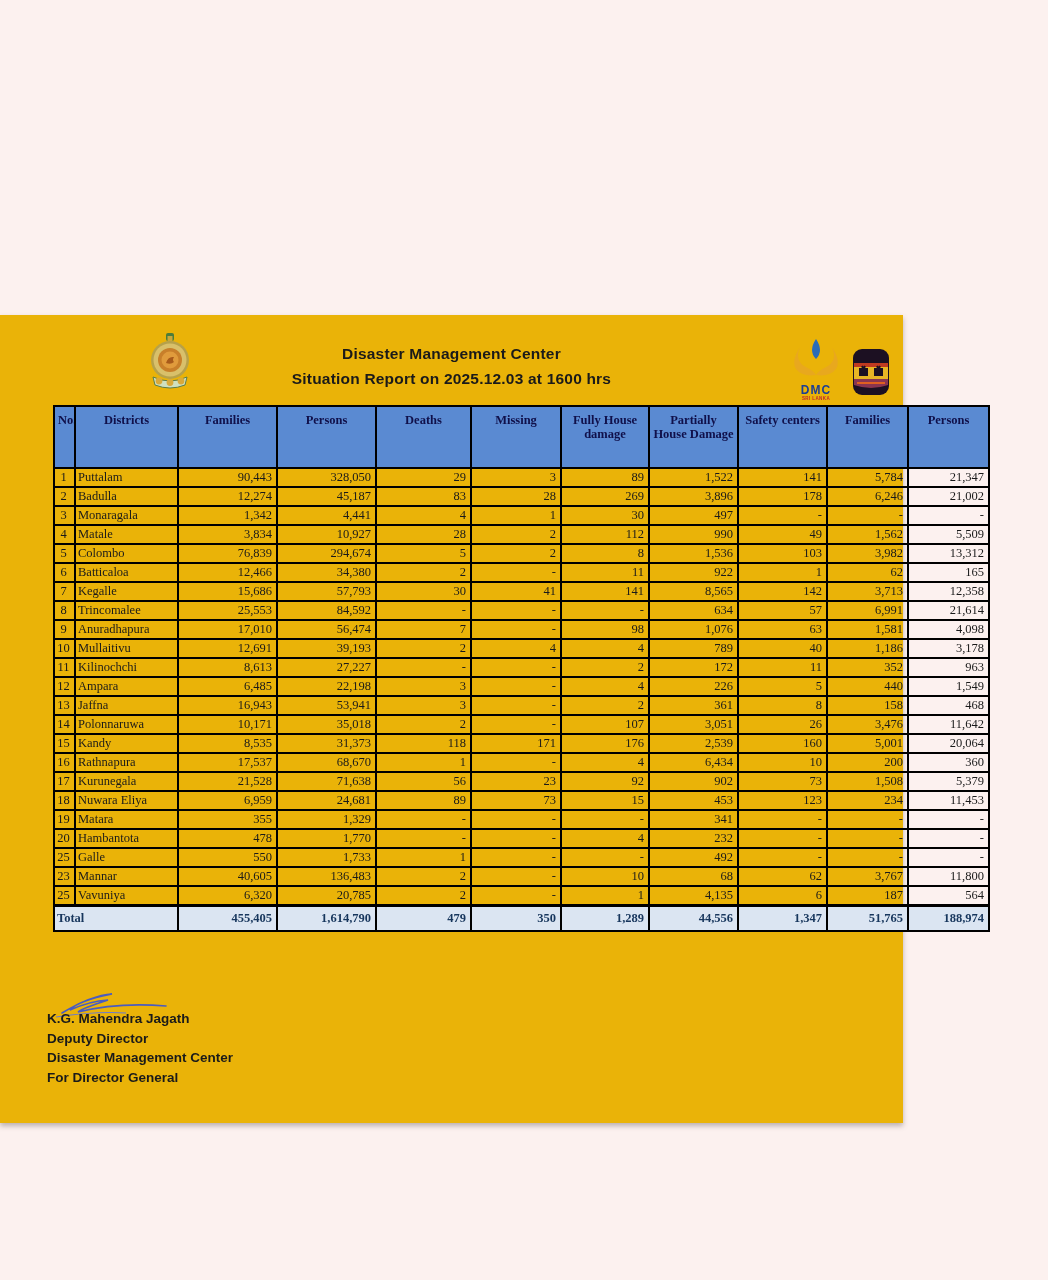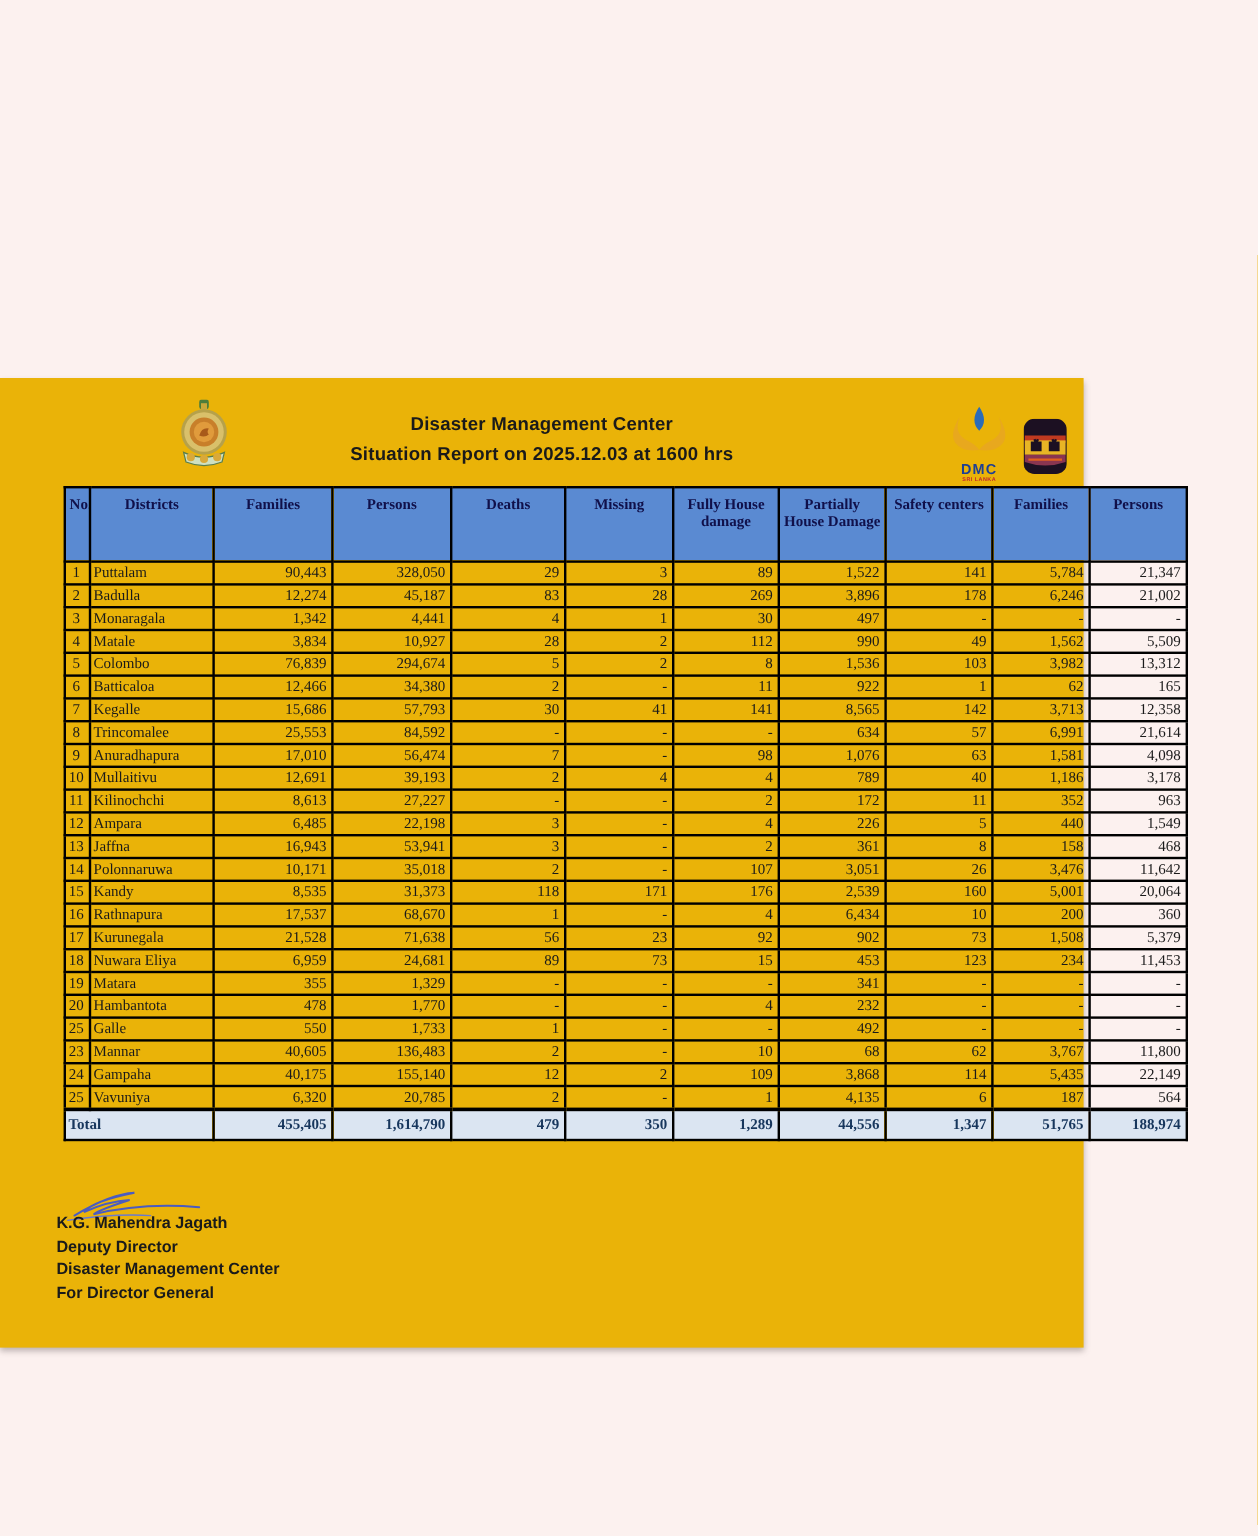--- a/index.html
+++ b/index.html
@@ -434,33 +434,20 @@
           <td class="c-num">136,483</td>
           <td class="c-num">2</td>
           <td class="c-num">-</td>
           <td class="c-num">10</td>
           <td class="c-num">68</td>
           <td class="c-num">62</td>
           <td class="c-num">3,767</td>
           <td class="c-num">11,800</td>
         </tr>
         <tr>
-          <td class="c-no">24</td>
-          <td class="c-dist">Gampaha</td>
-          <td class="c-num">40,175</td>
-          <td class="c-num">155,140</td>
-          <td class="c-num">12</td>
-          <td class="c-num">2</td>
-          <td class="c-num">109</td>
-          <td class="c-num">3,868</td>
-          <td class="c-num">114</td>
-          <td class="c-num">5,435</td>
-          <td class="c-num">22,149</td>
-        </tr>
-        <tr>
           <td class="c-no">25</td>
           <td class="c-dist">Vavuniya</td>
           <td class="c-num">6,320</td>
           <td class="c-num">20,785</td>
           <td class="c-num">2</td>
           <td class="c-num">-</td>
           <td class="c-num">1</td>
           <td class="c-num">4,135</td>
           <td class="c-num">6</td>
           <td class="c-num">187</td>

